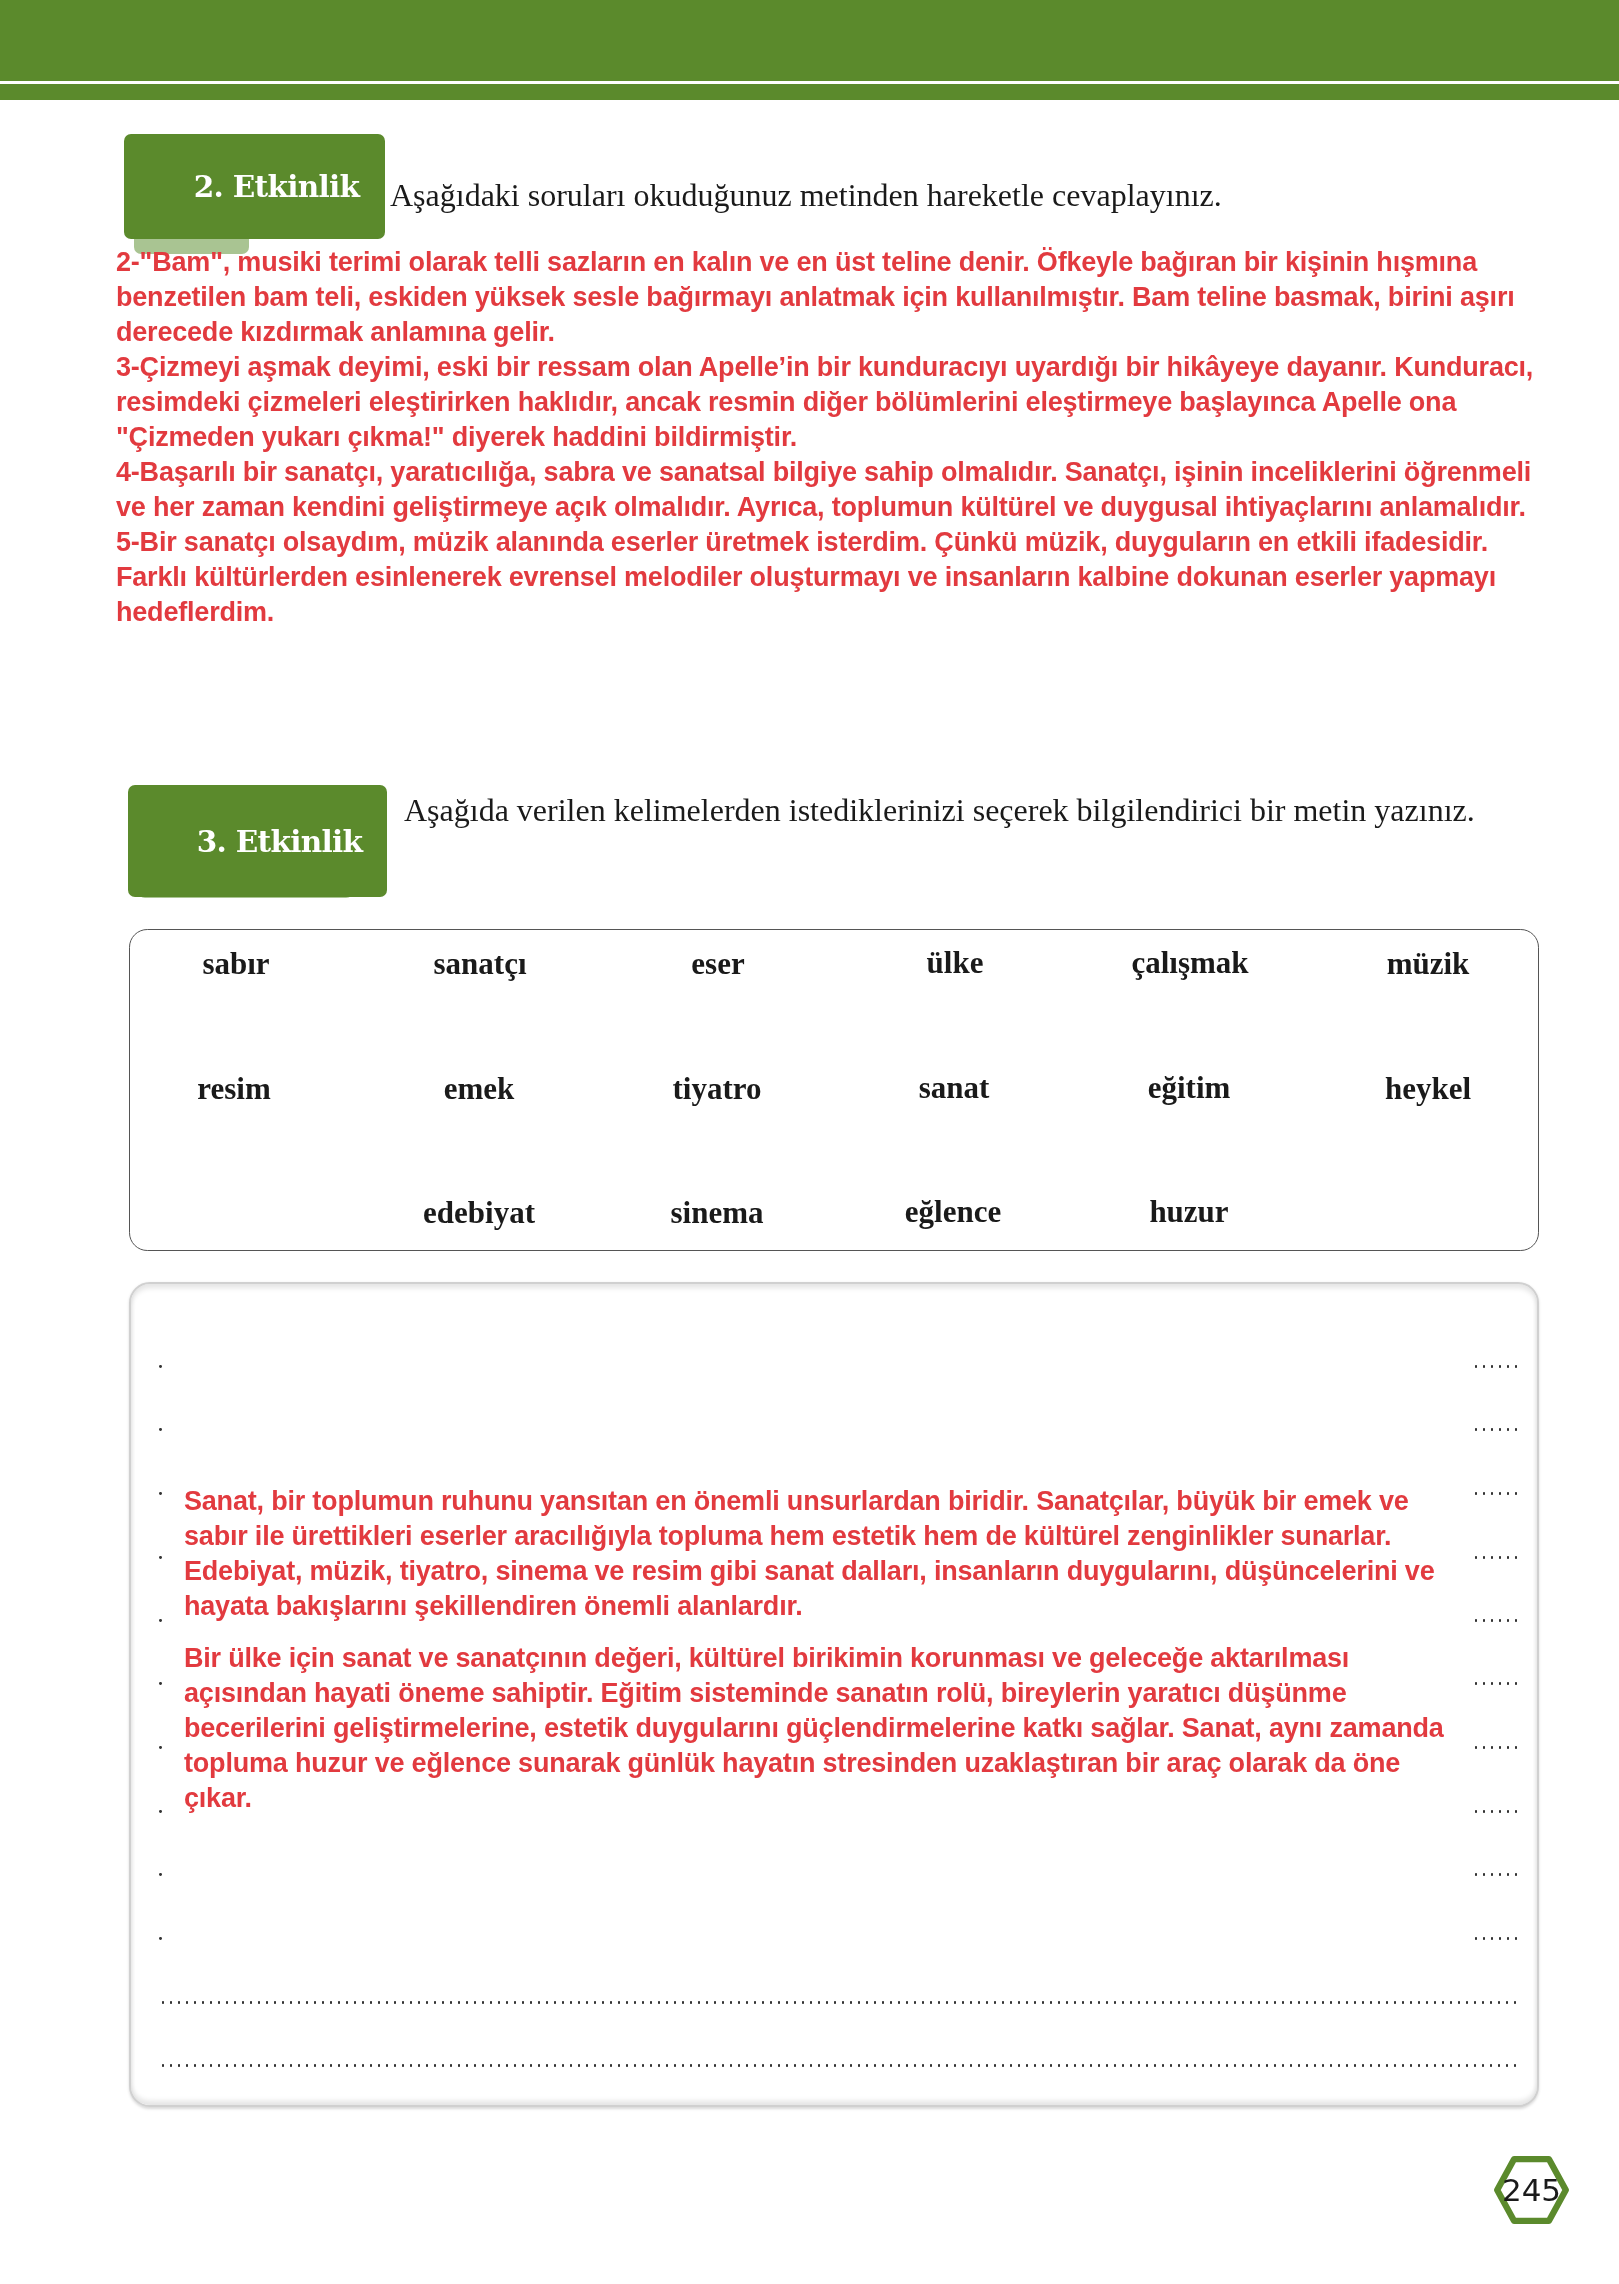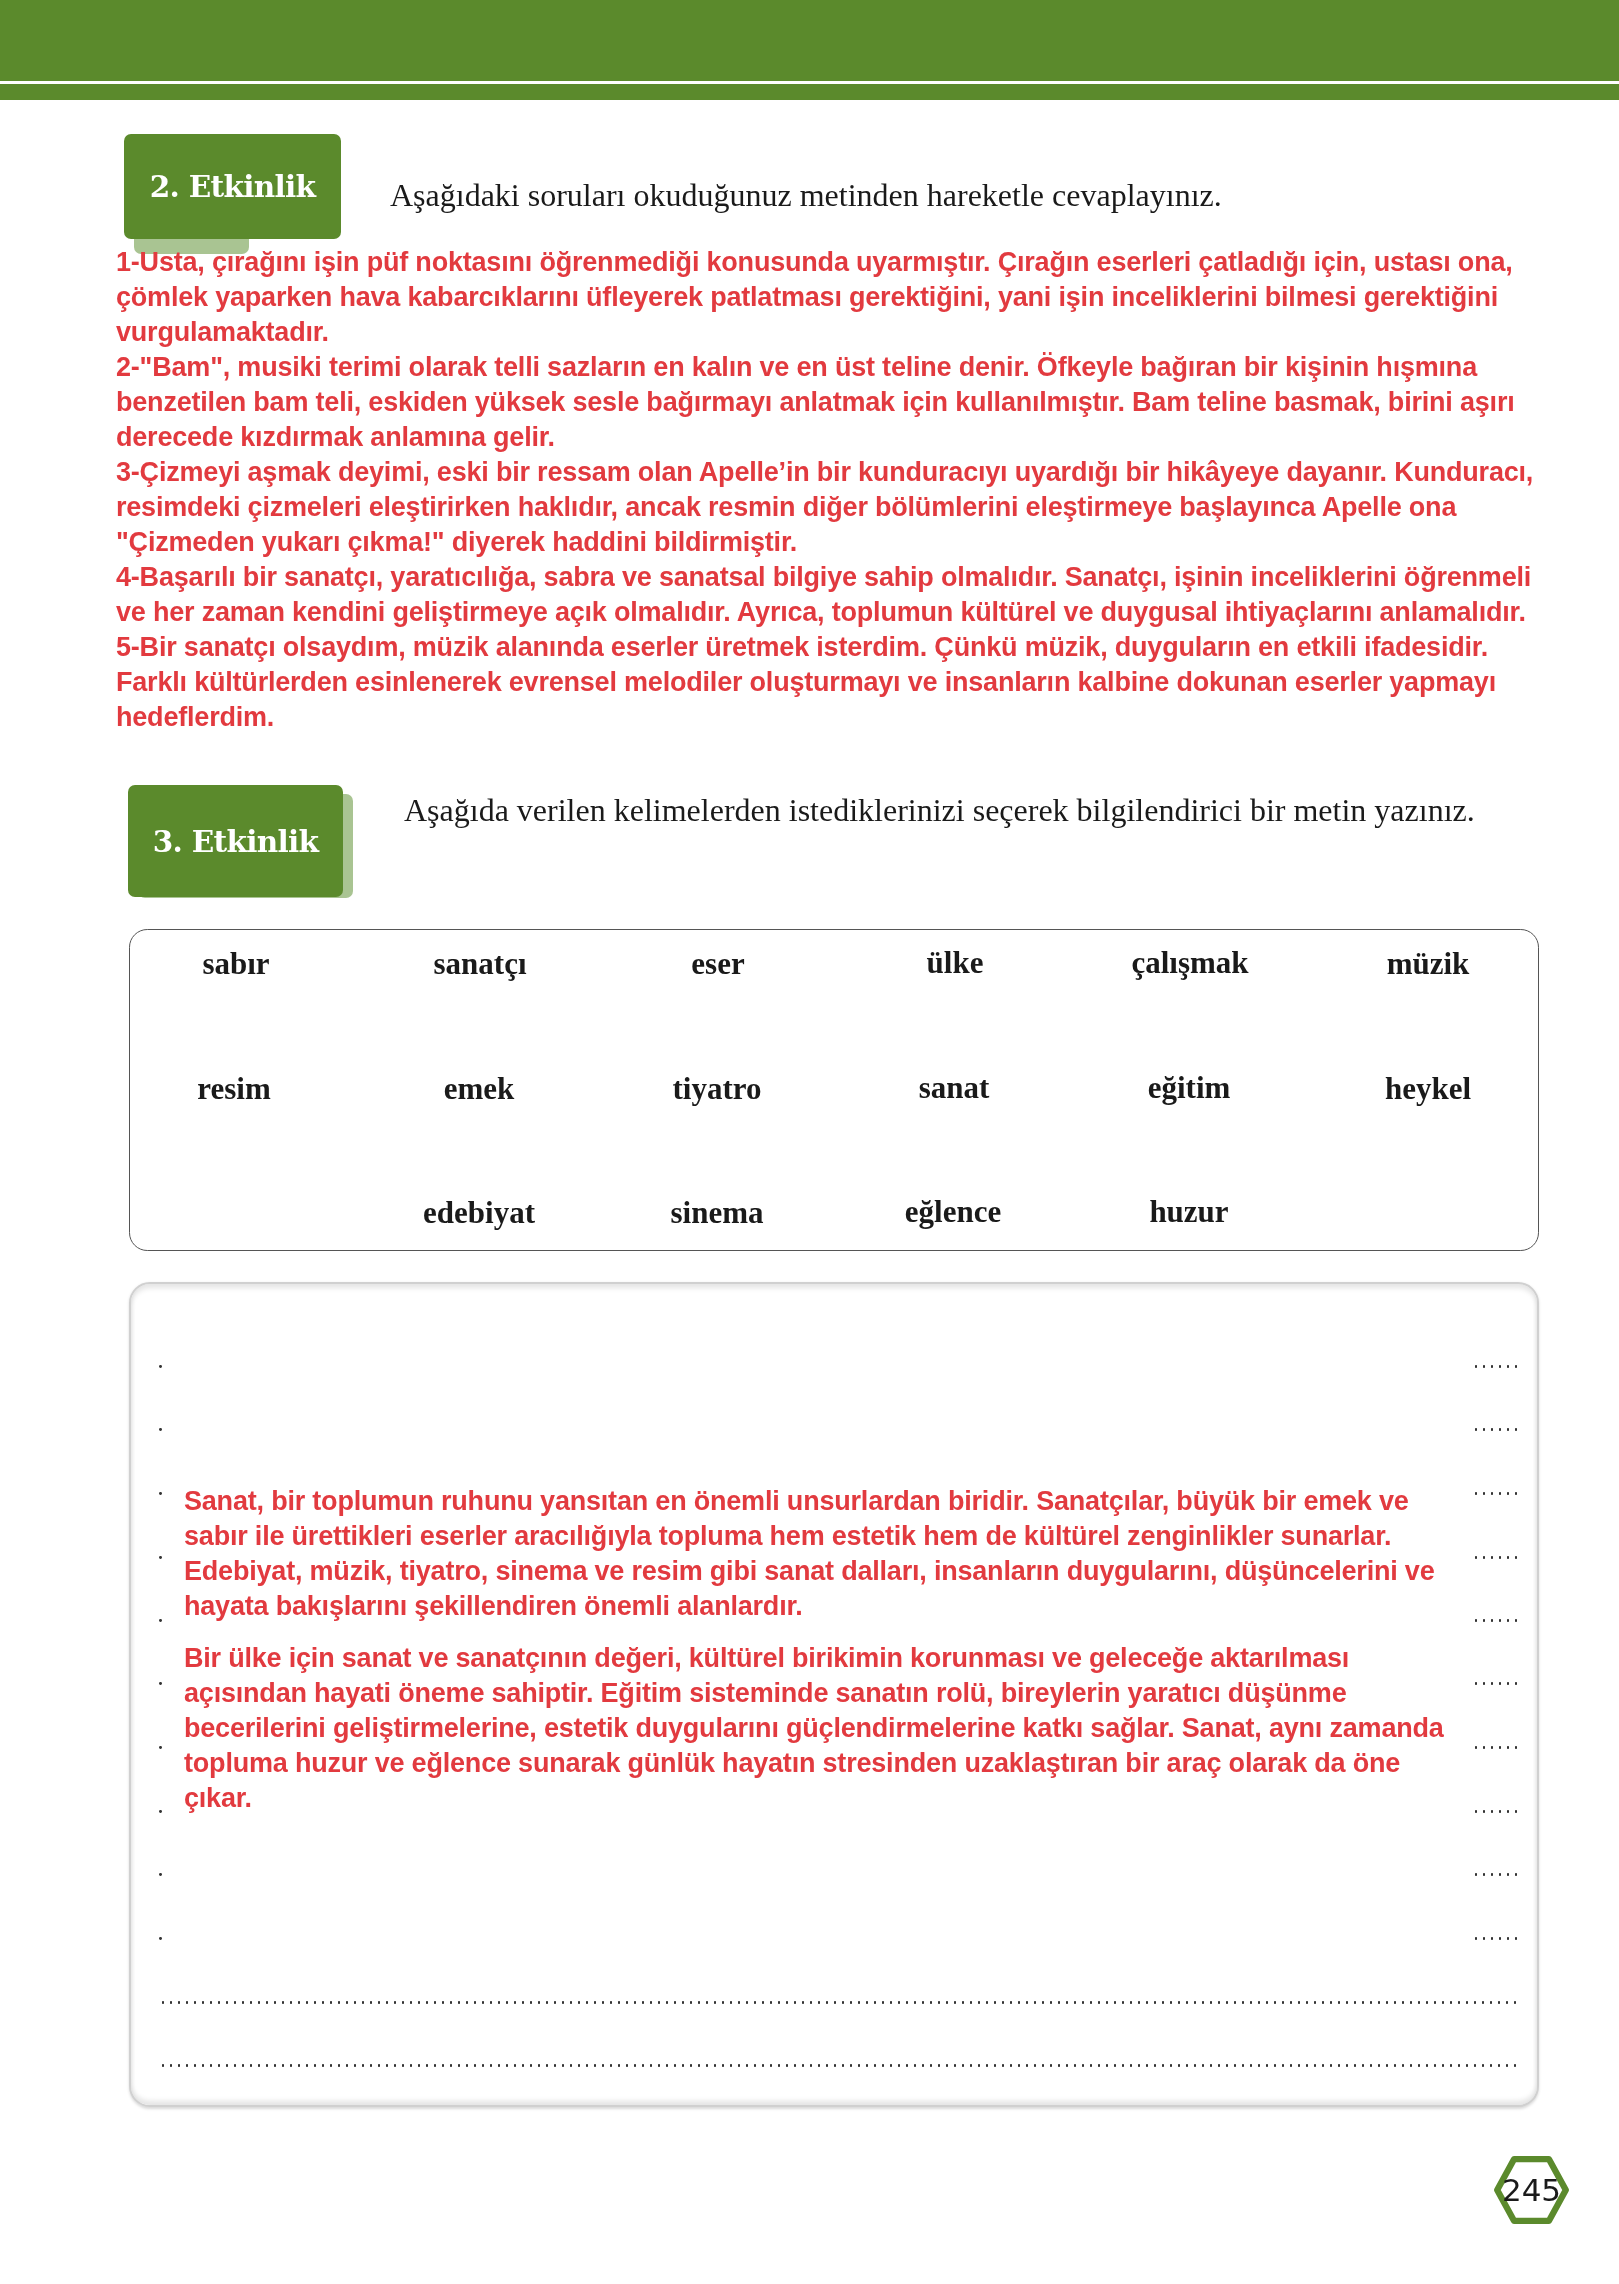--- a/index.html
+++ b/index.html
@@ -8,21 +8,21 @@
       overflow:hidden; font-family:"DejaVu Serif", serif;
     }
     .top-band { position:absolute; left:0; top:0; width:1620px; height:81px; background:#5b8a2c; }
     .top-stripe { position:absolute; left:0; top:84px; width:1620px; height:15.5px; background:#5b8a2c; }
 
     .tag { position:absolute; }
     .tag .shadow { position:absolute; background:#a9c492; border-radius:7px; }
     .tag .face {
       position:absolute; background:#5b8a2c; color:#fff; border-radius:7px;
       font-family:"DejaVu Serif", serif; font-weight:bold; font-size:29.5px;
-      display:flex; align-items:center; justify-content:center; letter-spacing:-0.7px;
+      display:flex; align-items:center; justify-content:center; letter-spacing:-0.7px;padding-left:44px;
     }
 
     .instr { position:absolute; font-family:"Liberation Serif", serif; font-size:32px; color:#1a1a1a; line-height:42px; }
 
     .answers {
       position:absolute; left:116px; width:1434px;
       font-family:"Liberation Sans", sans-serif; font-weight:bold; color:#e23a3f;
       font-size:27px; line-height:35px; letter-spacing:-0.2px;
     }
     .answers p { margin:0; }
@@ -73,21 +73,20 @@
 
 <div class="tag" style="left:124px;top:134px;">
   <div class="shadow" style="left:9.8px;top:12.7px;width:115px;height:107px;"></div>
   <div class="face" style="left:0;top:0;width:217px;height:105px;">
     <span>2. Etkinlik</span>
   </div>
 </div>
 <div class="instr" style="left:390px;top:174px;">Aşağıdaki soruları okuduğunuz metinden hareketle cevaplayınız.</div>
 
 <div class="answers" style="top:245px;">
-  <p>1-Usta, çırağını işin püf noktasını öğrenmediği konusunda uyarmıştır. Çırağın eserleri çatladığı için, ustası ona, çömlek yaparken hava kabarcıklarını üfleyerek patlatması gerektiğini, yani işin inceliklerini bilmesi gerektiğini vurgulamaktadır.</p>
   <p>2-"Bam", musiki terimi olarak telli sazların en kalın ve en üst teline denir. Öfkeyle bağıran bir kişinin hışmına benzetilen bam teli, eskiden yüksek sesle bağırmayı anlatmak için kullanılmıştır. Bam teline basmak, birini aşırı derecede kızdırmak anlamına gelir.</p>
   <p>3-Çizmeyi aşmak deyimi, eski bir ressam olan Apelle’in bir kunduracıyı uyardığı bir hikâyeye dayanır. Kunduracı, resimdeki çizmeleri eleştirirken haklıdır, ancak resmin diğer bölümlerini eleştirmeye başlayınca Apelle ona "Çizmeden yukarı çıkma!" diyerek haddini bildirmiştir.</p>
   <p>4-Başarılı bir sanatçı, yaratıcılığa, sabra ve sanatsal bilgiye sahip olmalıdır. Sanatçı, işinin inceliklerini öğrenmeli ve her zaman kendini geliştirmeye açık olmalıdır. Ayrıca, toplumun kültürel ve duygusal ihtiyaçlarını anlamalıdır.</p>
   <p>5-Bir sanatçı olsaydım, müzik alanında eserler üretmek isterdim. Çünkü müzik, duyguların en etkili ifadesidir. Farklı kültürlerden esinlenerek evrensel melodiler oluşturmayı ve insanların kalbine dokunan eserler yapmayı hedeflerdim.</p>
 </div>
 
 <div class="tag" style="left:128px;top:773px;">
   <div class="shadow" style="left:9.8px;top:21px;width:215px;height:104px;"></div>
   <div class="face" style="left:0;top:12px;width:215px;height:112px;">
     <span>3. Etkinlik</span>

